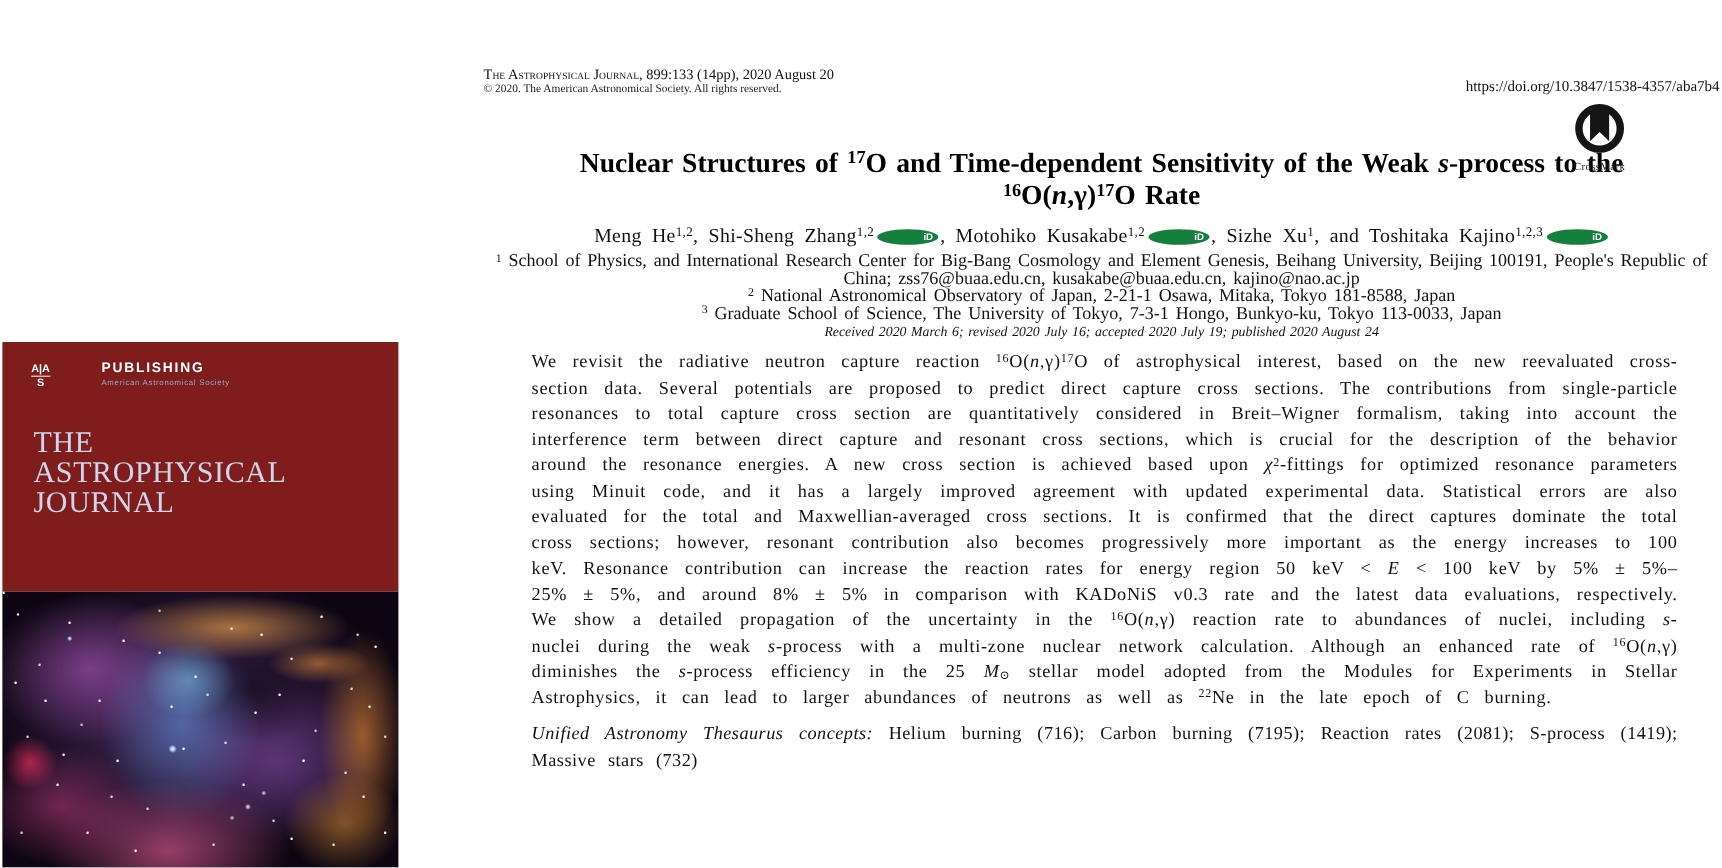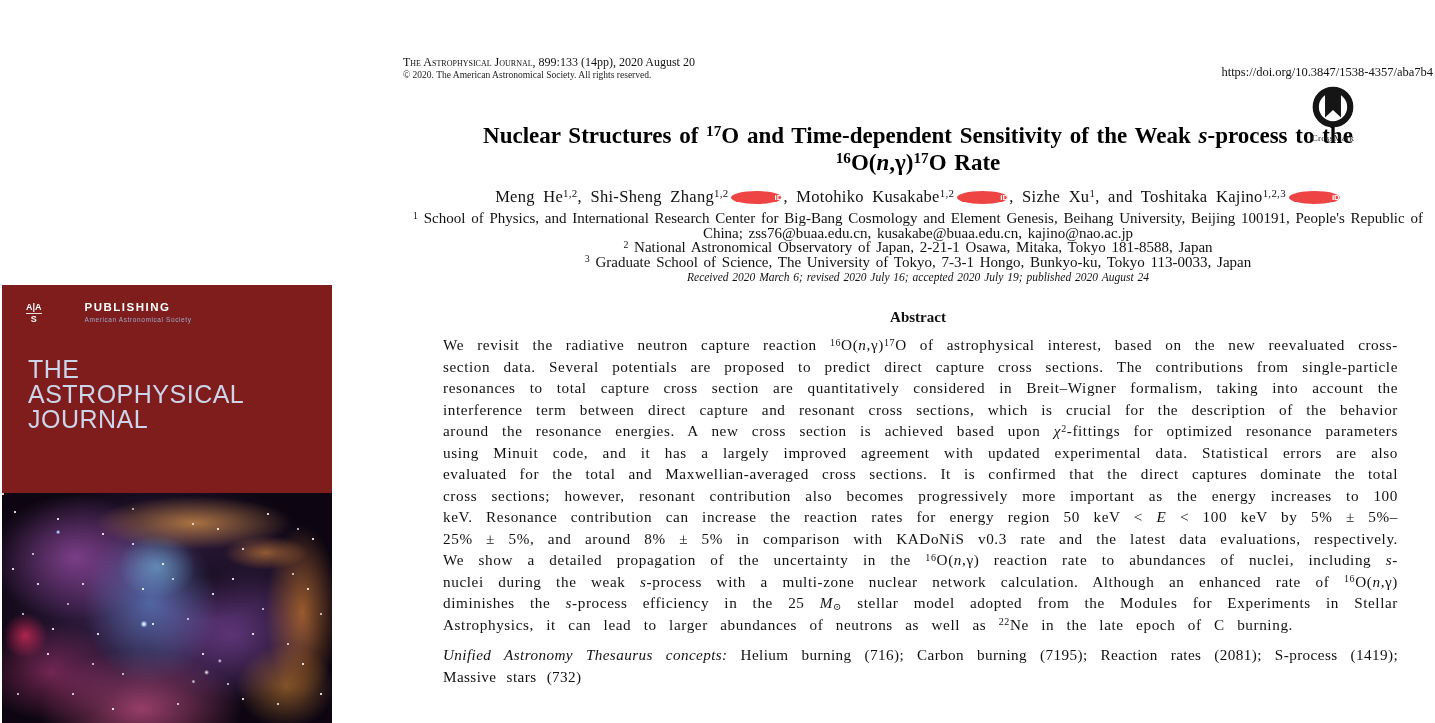--- a/index.html
+++ b/index.html
@@ -15,21 +15,21 @@
   .aas-mark{color:#fff;font-family:"Liberation Sans",sans-serif;font-weight:bold;
             font-size:9px;line-height:1;text-align:center;margin-right:7px;margin-top:1px;}
   .aas-mark .top{display:block;border-bottom:1px solid rgba(255,255,255,.85);padding-bottom:1px;}
   .aas-mark .bottom{display:block;padding-top:1px;}
   .aas-text{display:flex;flex-direction:column;margin-left:36px;}
   .aas-publishing{color:#ffffff;font-family:"Liberation Sans",sans-serif;font-weight:bold;
                   font-size:11.5px;letter-spacing:1.5px;line-height:1;}
   .aas-society{color:#9aaacc;font-family:"Liberation Sans",sans-serif;font-size:6.5px;
                letter-spacing:.6px;margin-top:2px;}
   .cover-title{position:absolute;left:26px;top:72px;color:#ccd5ea;
-               font-family:Liberation Sans, sans-serif;
+               font-family:Liberation Serif, serif;
                font-size:25px;line-height:25px;letter-spacing:.5px;}
   .cover-image{position:relative;width:100%;height:230px;overflow:hidden;
     background:
       radial-gradient(circle 5px at 43% 57%, #ffffff, rgba(170,205,255,.85) 35%, rgba(120,160,255,0) 70%),
       radial-gradient(circle 3px at 17% 17%, #ffffff, rgba(150,190,255,.7) 40%, rgba(120,160,255,0) 75%),
       radial-gradient(circle 4px at 62% 78%, rgba(255,255,255,.95), rgba(255,255,255,0) 65%),
       radial-gradient(circle 3px at 66% 73%, rgba(255,255,255,.9), rgba(255,255,255,0) 70%),
       radial-gradient(circle 3px at 58% 82%, rgba(255,255,255,.85), rgba(255,255,255,0) 70%),
       radial-gradient(ellipse 140px 38px at 58% 13%, rgba(242,165,75,.65), rgba(242,165,75,0) 70%),
       radial-gradient(ellipse 60px 24px at 80% 26%, rgba(240,150,60,.55), rgba(240,150,60,0) 70%),
@@ -77,22 +77,22 @@
   .affiliations{margin-top:4px;text-align:center;font-size:15px;line-height:14.5px;word-spacing:2px;}
   .history{margin-top:2px;text-align:center;font-style:italic;font-size:11.5px;word-spacing:1px;}
   .abstract-heading{margin:26px 0 0 0;text-align:center;font-size:15px;font-weight:bold;}
   .abstract-body{margin:8px 35px 0 40px;text-align:justify;font-size:15.2px;line-height:21.5px;
                  word-spacing:8px;letter-spacing:.6px;}
   .keywords{margin:9px 35px 0 40px;text-align:justify;font-size:15.2px;line-height:21.5px;
             word-spacing:6px;letter-spacing:.4px;}
   .sup{font-size:66%;position:relative;top:-0.45em;line-height:0;}
   .sub{font-size:66%;position:relative;top:0.22em;line-height:0;}
   .it{font-style:italic;}
-  .orcid-icon{display:inline-block;width:13px;height:13px;border-radius:50%;background:#ef4444;
-              color:#fff;font:bold 8px/13px "Liberation Sans",sans-serif;text-align:right;
+  .orcid-icon{display:inline-block;width:13px;height:13px;border-radius:50%;background:#15803d;
+              color:#fff;font:bold 8px/13px "Liberation Sans",sans-serif;text-align:left;
               margin:0 1px 0 3px;vertical-align:2px;letter-spacing:0;word-spacing:0;padding-left:38px;}
 </style>
 </head>
 <body>
 
 <aside class="cover">
   <div class="cover-blue">
     <div class="aas-logo">
       <span class="aas-mark">
         <span class="top">A|A</span>
@@ -138,18 +138,17 @@
   <div class="authors">Meng He<span class="sup">1,2</span>, Shi-Sheng Zhang<span class="sup">1,2</span><span class="orcid-icon">iD</span>, Motohiko Kusakabe<span class="sup">1,2</span><span class="orcid-icon">iD</span>, Sizhe Xu<span class="sup">1</span>, and Toshitaka Kajino<span class="sup">1,2,3</span><span class="orcid-icon">iD</span></div>
 
   <div class="affiliations">
     <div class="affil"><span class="sup">1</span> School of Physics, and International Research Center for Big-Bang Cosmology and Element Genesis, Beihang University, Beijing 100191, People's Republic of China; zss76@buaa.edu.cn, kusakabe@buaa.edu.cn, kajino@nao.ac.jp</div>
     <div class="affil"><span class="sup">2</span> National Astronomical Observatory of Japan, 2-21-1 Osawa, Mitaka, Tokyo 181-8588, Japan</div>
     <div class="affil"><span class="sup">3</span> Graduate School of Science, The University of Tokyo, 7-3-1 Hongo, Bunkyo-ku, Tokyo 113-0033, Japan</div>
   </div>
 
   <div class="history">Received 2020 March 6; revised 2020 July 16; accepted 2020 July 19; published 2020 August 24</div>
 
-  <h2 class="abstract-heading">Abstract</h2>
 
   <p class="abstract-body">We revisit the radiative neutron capture reaction <span class="sup">16</span>O(<span class="it">n</span>,γ)<span class="sup">17</span>O of astrophysical interest, based on the new reevaluated cross-section data. Several potentials are proposed to predict direct capture cross sections. The contributions from single-particle resonances to total capture cross section are quantitatively considered in Breit–Wigner formalism, taking into account the interference term between direct capture and resonant cross sections, which is crucial for the description of the behavior around the resonance energies. A new cross section is achieved based upon <span class="it">χ</span><span class="sup">2</span>-fittings for optimized resonance parameters using Minuit code, and it has a largely improved agreement with updated experimental data. Statistical errors are also evaluated for the total and Maxwellian-averaged cross sections. It is confirmed that the direct captures dominate the total cross sections; however, resonant contribution also becomes progressively more important as the energy increases to 100 keV. Resonance contribution can increase the reaction rates for energy region 50 keV &lt; <span class="it">E</span> &lt; 100 keV by 5% ± 5%–25% ± 5%, and around 8% ± 5% in comparison with KADoNiS v0.3 rate and the latest data evaluations, respectively. We show a detailed propagation of the uncertainty in the <span class="sup">16</span>O(<span class="it">n</span>,γ) reaction rate to abundances of nuclei, including <span class="it">s</span>-nuclei during the weak <span class="it">s</span>-process with a multi-zone nuclear network calculation. Although an enhanced rate of <span class="sup">16</span>O(<span class="it">n</span>,γ) diminishes the <span class="it">s</span>-process efficiency in the 25 <span class="it">M</span><span class="sub">⊙</span> stellar model adopted from the Modules for Experiments in Stellar Astrophysics, it can lead to larger abundances of neutrons as well as <span class="sup">22</span>Ne in the late epoch of C burning.</p>
 
   <p class="keywords"><span class="it">Unified Astronomy Thesaurus concepts:</span> Helium burning (716); Carbon burning (7195); Reaction rates (2081); S-process (1419); Massive stars (732)</p>
 </main>
 
 </body></html>

